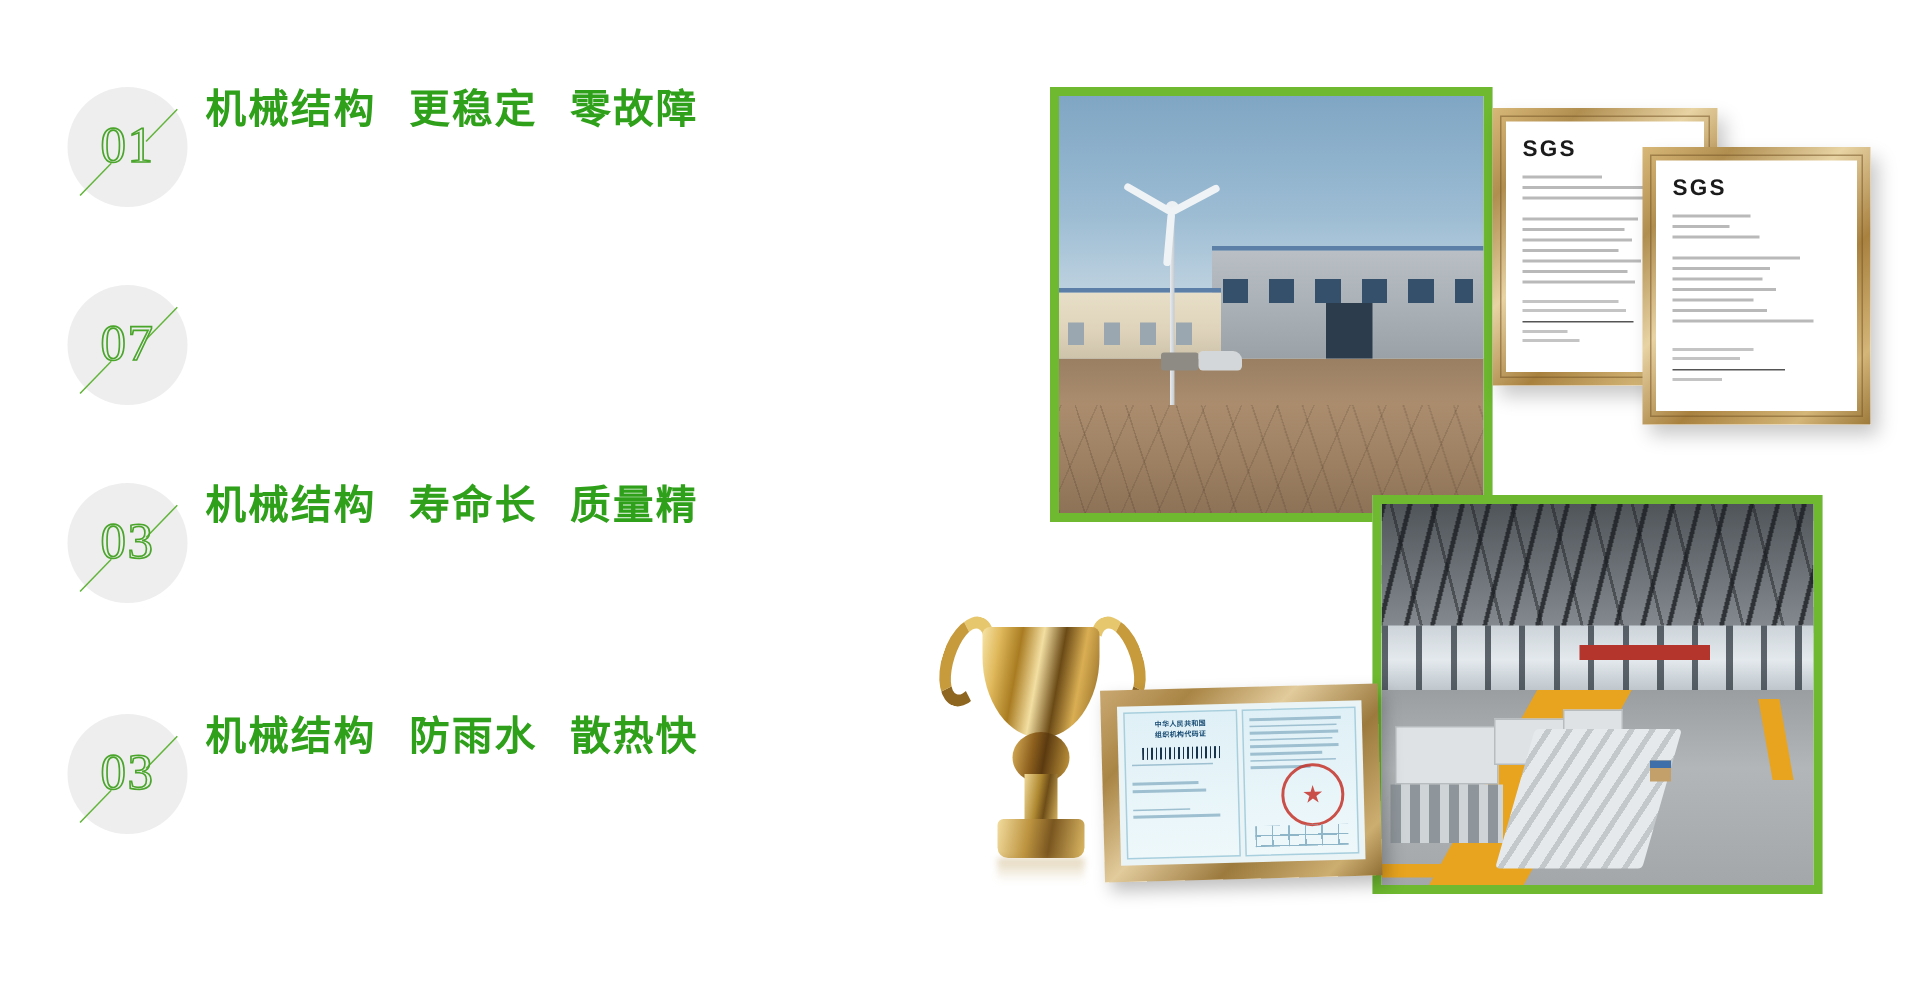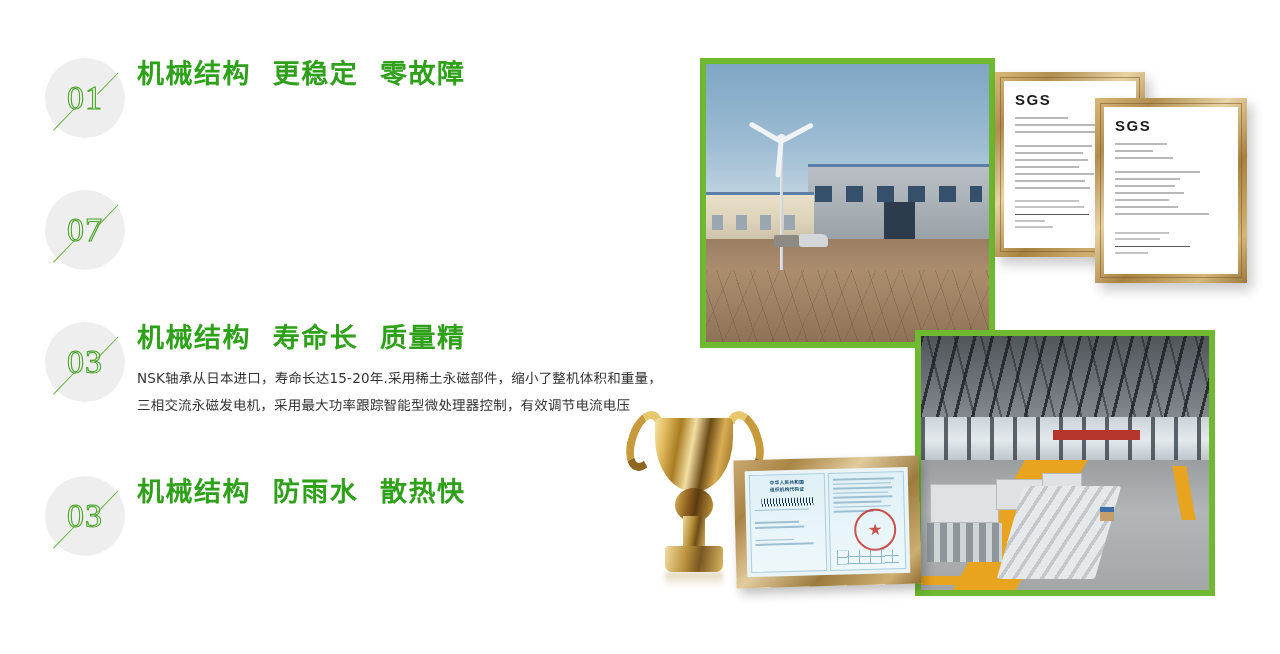--- a/index.html
+++ b/index.html
@@ -470,21 +470,20 @@
 
     <div class="feature" id="feature-3">
       <div class="feature-badge">
         <div class="badge-circle"></div>
         <div class="badge-slash top"></div>
         <div class="badge-slash bottom"></div>
         <div class="badge-num">03</div>
       </div>
       <div class="feature-body">
         <div class="feature-title">机械结构  寿命长  质量精</div>
-        <div class="feature-desc">NSK轴承从日本进口，寿命长达15-20年.采用稀土永磁部件，缩小了整机体积和重量，<br>三相交流永磁发电机，采用最大功率跟踪智能型微处理器控制，有效调节电流电压</div>
       </div>
     </div>
 
     <div class="feature" id="feature-4">
       <div class="feature-badge">
         <div class="badge-circle"></div>
         <div class="badge-slash top"></div>
         <div class="badge-slash bottom"></div>
         <div class="badge-num">03</div>
       </div>

